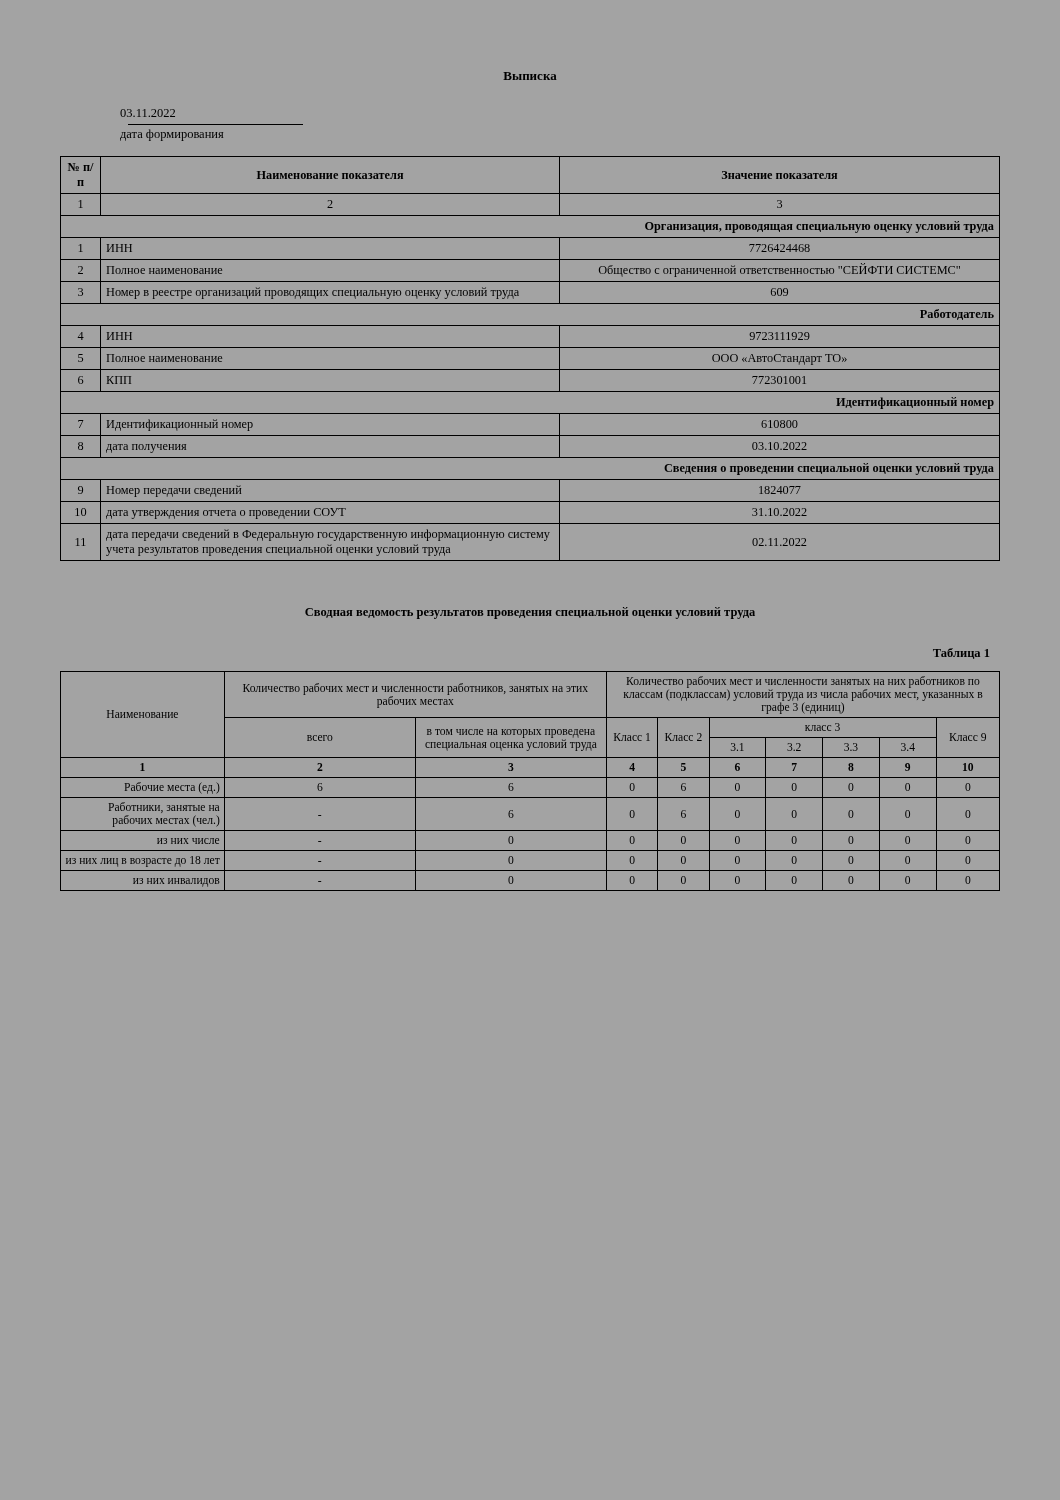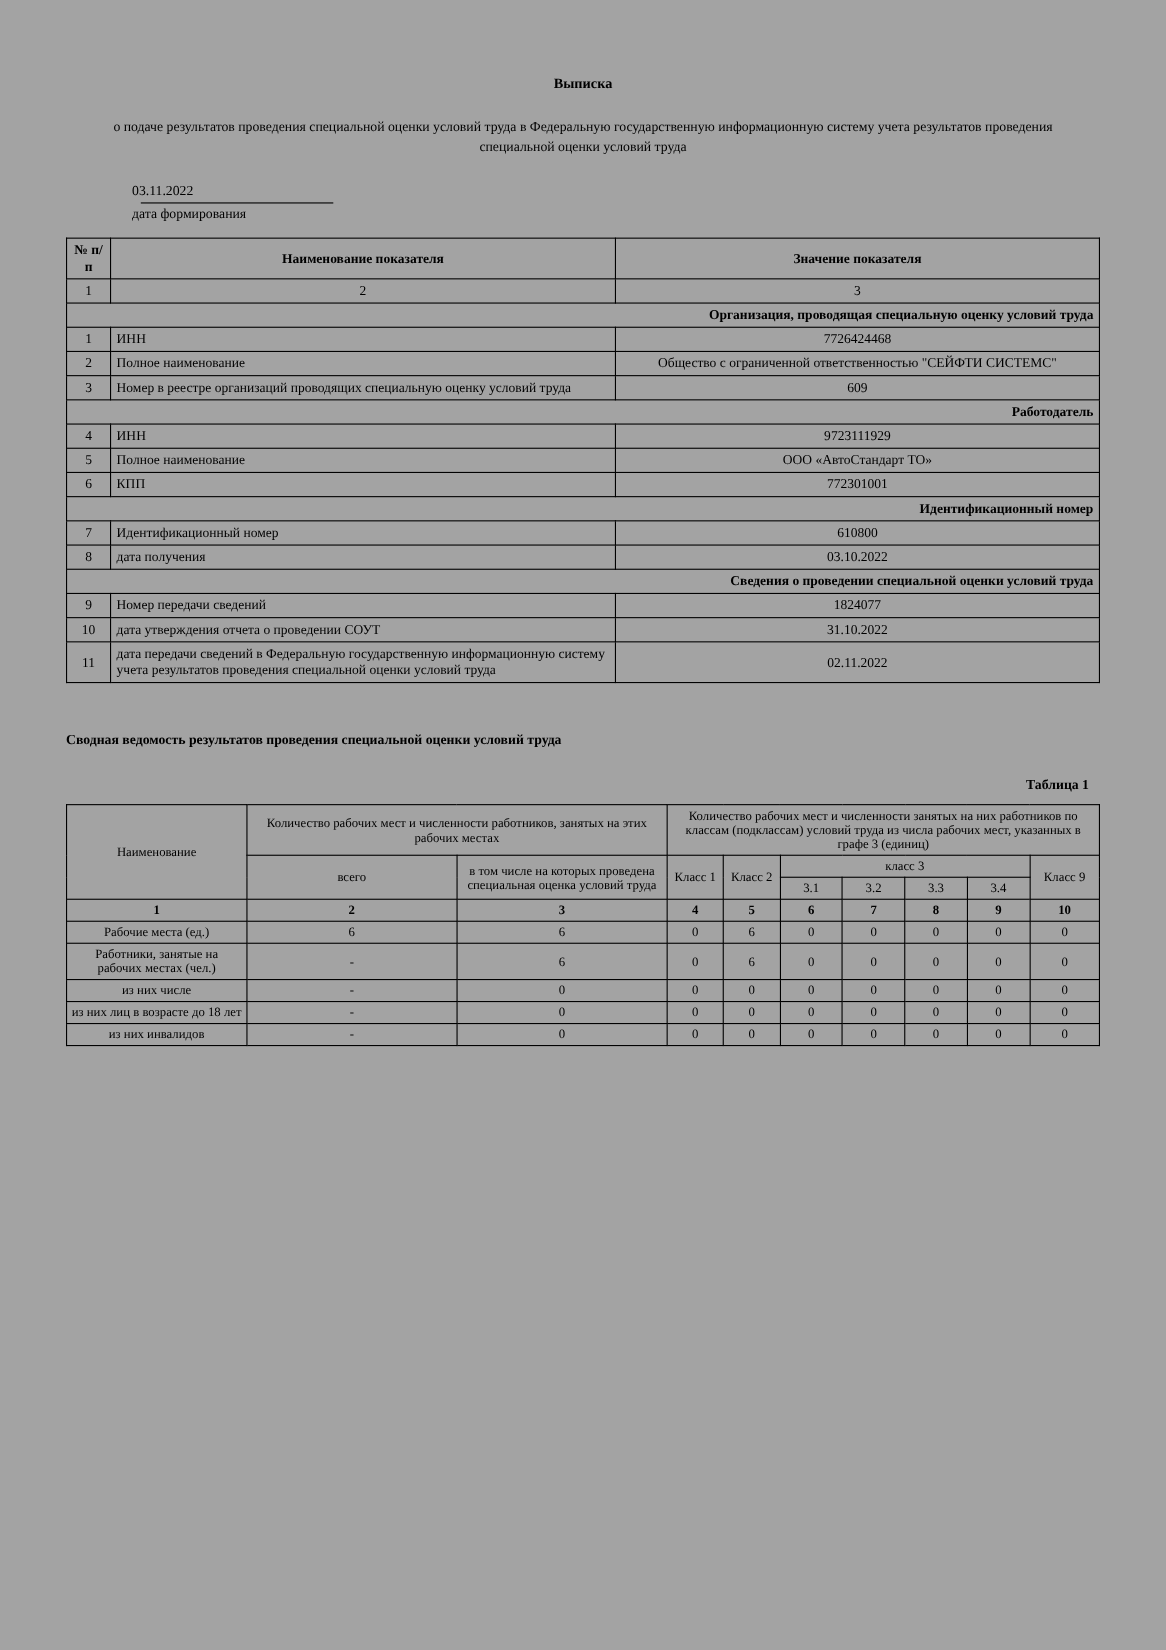--- a/index.html
+++ b/index.html
@@ -68,21 +68,21 @@
     padding: 3px 5px;
     vertical-align: middle;
   }
   .c-num { width: 40px; text-align: center; }
   .c-name { }
   .c-val { width: 440px; text-align: center; }
   .hdr { text-align: center; font-weight: bold; }
   .colnum { text-align: center; }
   .section { text-align: right; font-weight: bold; }
   .cap-title {
-    text-align: left;
+    text-align: center;
     font-weight: bold;
     font-size: 12.5px;
     margin-top: 44px;
     margin-bottom: 26px;
     font-family: Liberation Serif, serif;
   }
   .table-label {
     text-align: right;
     font-weight: bold;
     font-size: 12.5px;
@@ -97,33 +97,32 @@
   table.summary td, table.summary th {
     border: 1px solid #000;
     font-size: 11.6px;
     padding: 3px 4px;
     vertical-align: middle;
   }
   table.summary th {
     text-align: center;
     font-weight: normal;
   }
-  .s-name { width: 150px; text-align: center; margin-top: 24px; }
+  .s-name { width: 150px; text-align: right; margin-top: 24px; }
   .s-center { text-align: center; }
   .rownum td { text-align: center; font-weight: bold; font-size: 11.8px; }
 </style>
 </head>
 <body>
 
 <div class="page">
   <div class="content">
 
     <div class="doc-title">Выписка</div>
 
-    <div class="doc-subtitle">о подаче результатов проведения специальной оценки условий труда в Федеральную государственную информационную систему учета результатов проведения специальной оценки условий труда</div>
 
     <div class="date-block">
       <div class="date-value">03.11.2022</div>
       <div class="date-rule"></div>
       <div class="date-caption">дата формирования</div>
     </div>
 
     <table class="main">
       <colgroup>
         <col style="width:40px">

